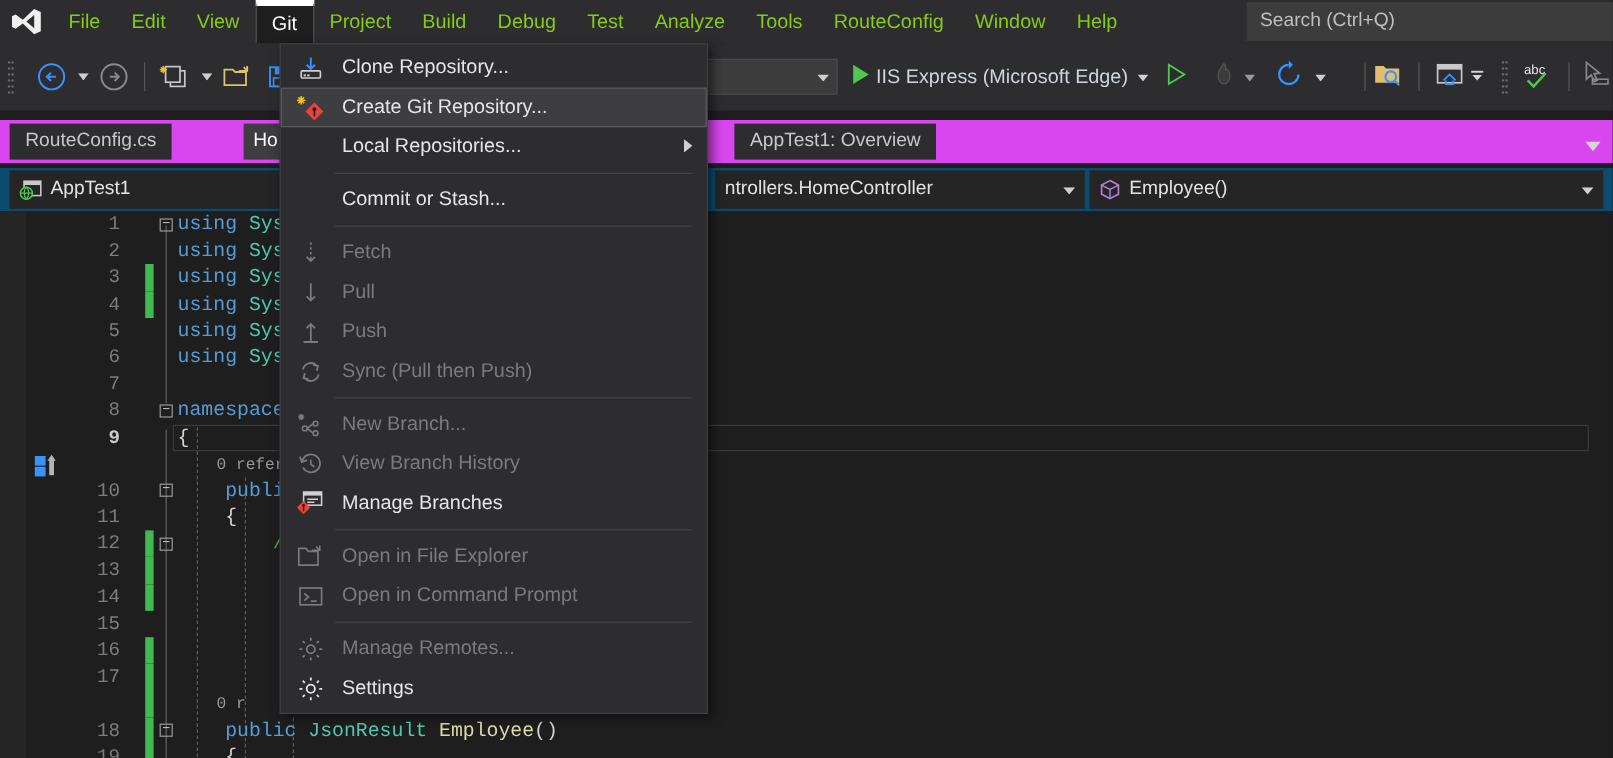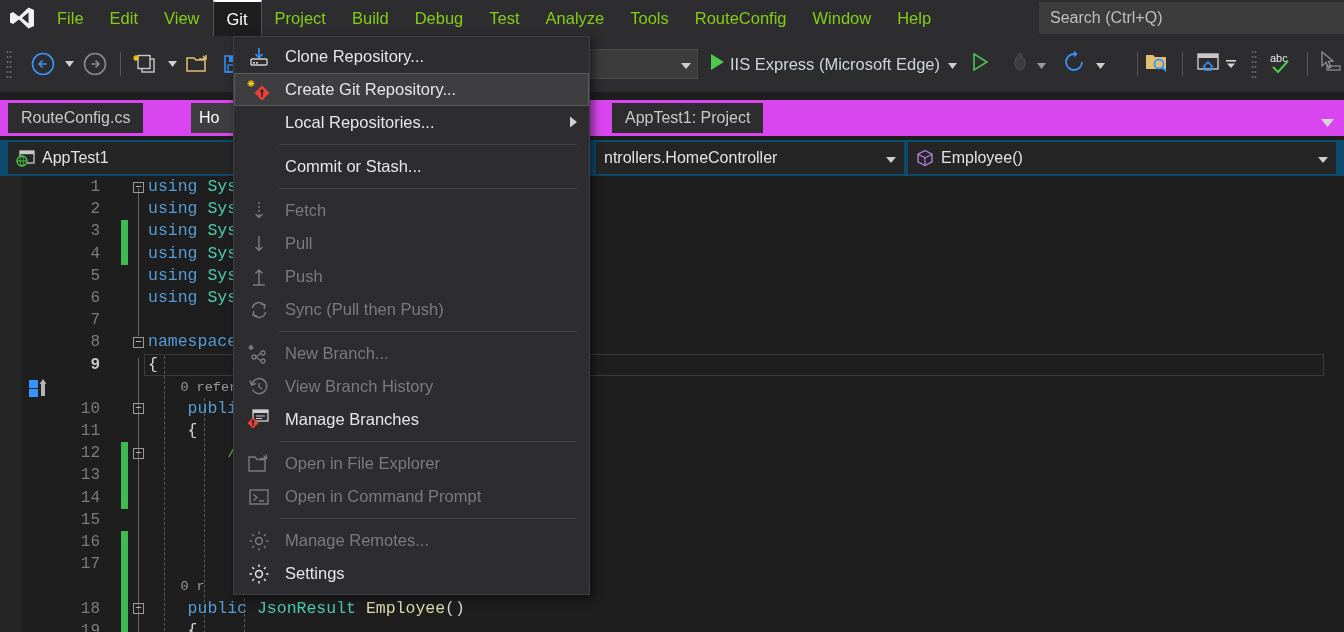--- a/index.html
+++ b/index.html
@@ -22,21 +22,21 @@
     width: 44px; height: 36px; display: flex; align-items: center; justify-content: center;
   }
   .vs-logo svg { display:block; }
   .menu-item {
     height: 36px; padding: 0 13px; display: flex; align-items: center;
     font-size: 16.5px; color: #84cc16; white-space: nowrap;
     font-family: "Liberation Sans", sans-serif;
   }
   .menu-item.active {
     background: #1e1e1e; color: #ffffff;
-    border-left: 1px solid #555; border-right: 1px solid #555; border-top: 2px solid #ffffff;
+    border-left: 1px solid #555; border-right: 1px solid #555; border-top: 5px solid #ffffff;
   }
   .search-box {
     position: absolute; right: 0; top: 2px; width: 305px; height: 32px;
     background: #3c3c3c; display: flex; align-items: center; padding-left: 10px;
     font-size: 16px; color: #bfbfbf; border: 1px solid #3c3c3c;
   }
 
   
   .toolbar {
     position: absolute; top: 36px; left: 0; width: 1344px; height: 56px;
@@ -377,25 +377,25 @@
         </svg>
       </span>
 
     </div>
   </div>
 
   <div class="tabbar">
     <div class="tab" style="left:8px;">
       <span>RouteConfig.cs</span>
     </div>
-    <div class="tab sel" style="left:191px; width:54px; padding:0 8px;">
+    <div class="tab sel" style="left:203px; width:54px; padding:0 8px;">
       <span>Ho</span>
     </div>
     <div class="tab" style="left:612px;">
-      <span>AppTest1: Project</span>
+      <span>AppTest1: Overview</span>
     </div>
     <div style="position:absolute; right:10px; top:13px;">
       <svg width="13" height="8" viewBox="0 0 13 8" aria-hidden="true">
           <path d="M0,0 L13,0 L6.5,8 Z" fill="#d6d6d6"></path>
         </svg>
     </div>
   </div>
 
   <div class="nav-bar">
     <div class="nav-seg" style="position:absolute; left:8px; width:580px;">

